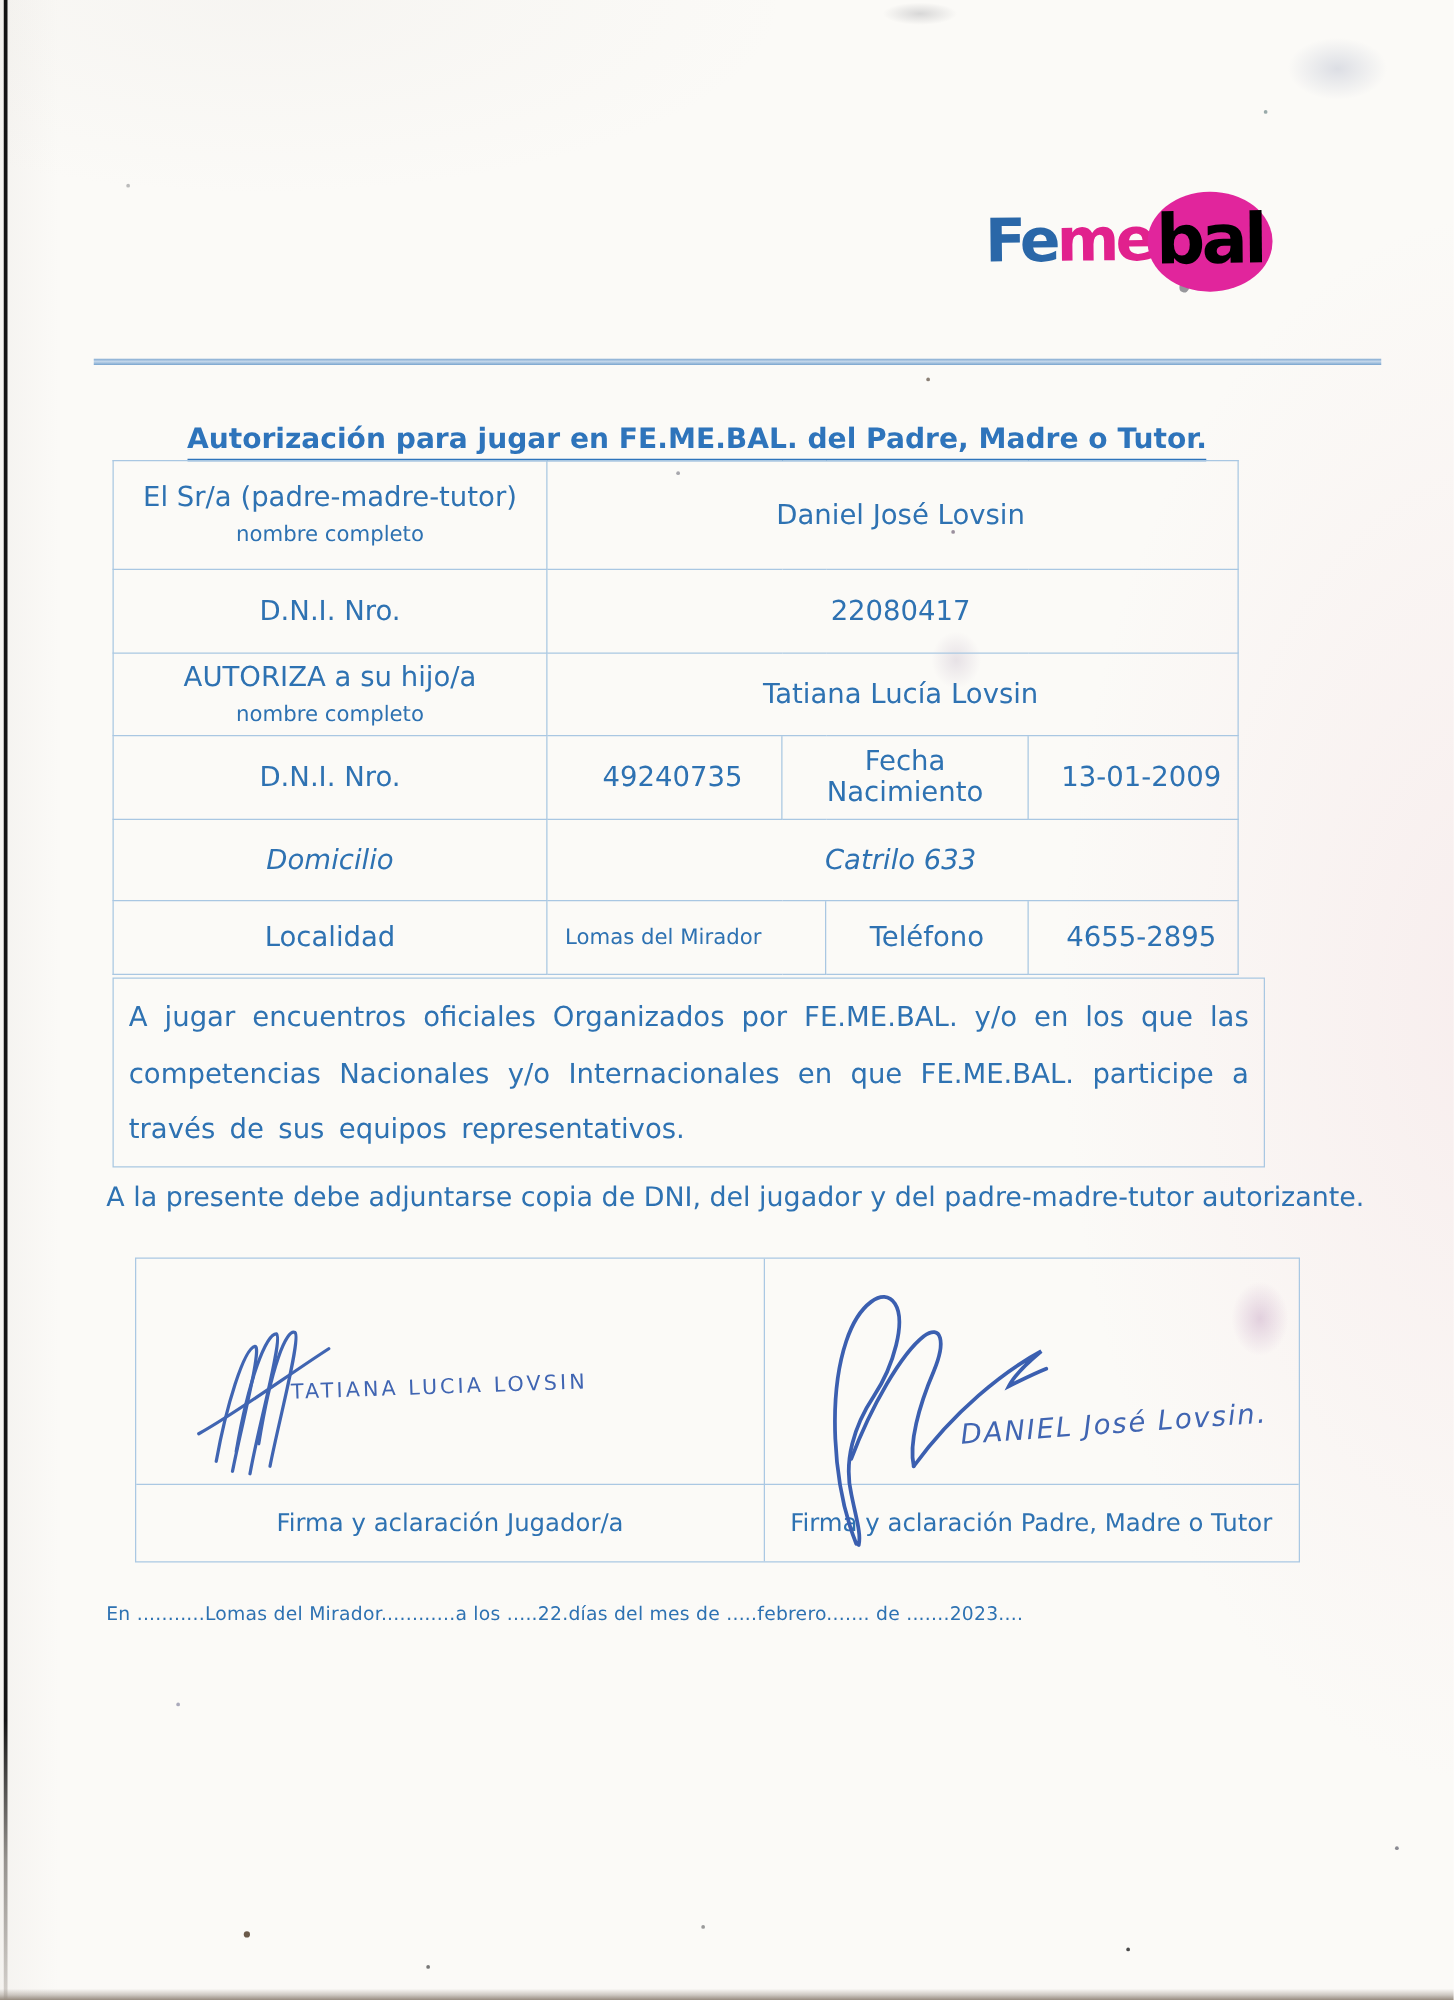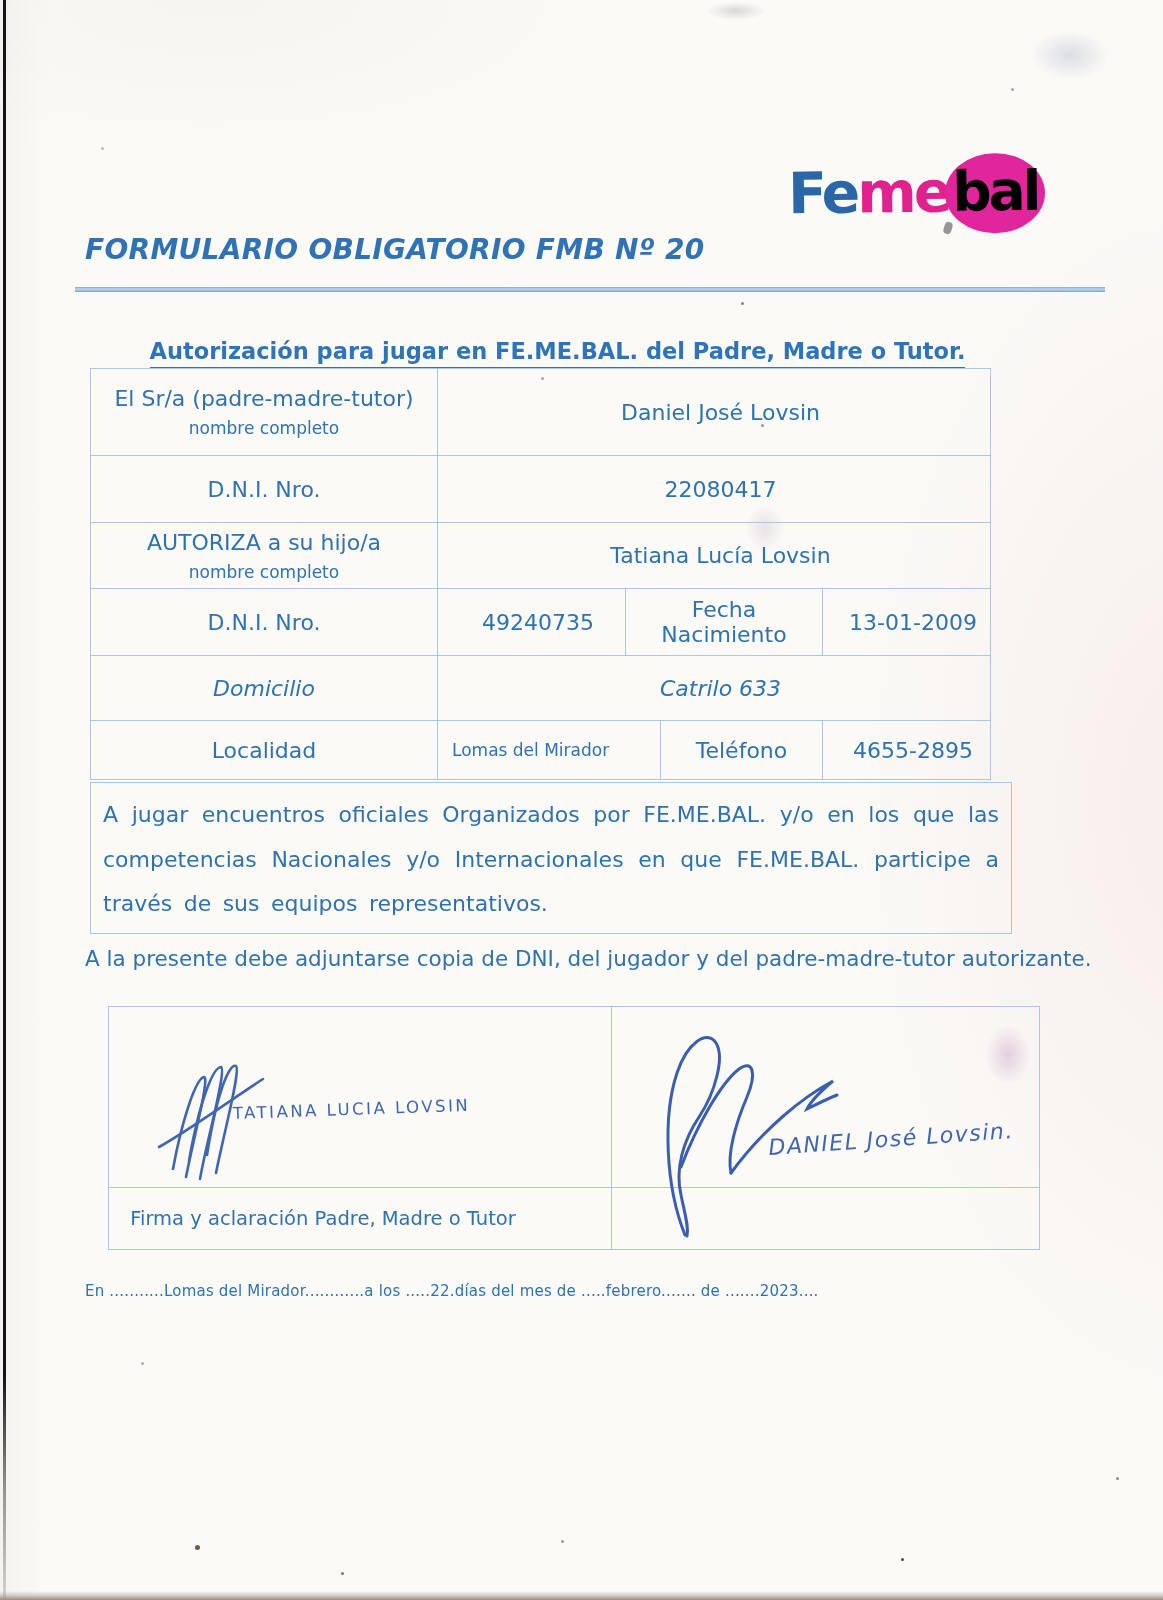--- a/index.html
+++ b/index.html
@@ -24,21 +24,21 @@
   .smudge-purple{left:985px;top:1025px;width:46px;height:60px;background:radial-gradient(rgba(170,120,170,.30),transparent 70%);}
   .smudge-mid{left:745px;top:505px;width:40px;height:46px;background:radial-gradient(rgba(160,140,170,.22),transparent 70%);}
   .speck{position:absolute;width:3px;height:3px;border-radius:50%;background:#8b8076;
     box-shadow:-545px 1244px 0 1px #6b5a4a, 160px 1256px 0 0 #4a4a4a, -400px 1270px 0 0 #777,
       -180px 1238px 0 0 #999, 375px 1175px 0 0 #8a8a92, -600px 1060px 0 0 #aab,
       20px 122px 0 0 #9a8f9d, -200px 75px 0 0 #a7a7ad, 270px -214px 0 0 #9aa, -640px -155px 0 0 #bbb;}
   .speck{left:741px;top:302px;}
 
   
   .logo{position:absolute;left:788px;top:152px;display:flex;align-items:center;transform:rotate(-0.6deg);}
-  .logo-text{font-weight:bold;font-size:57px;letter-spacing:-3px;line-height:1;}
+  .logo-text{font-weight:bold;font-size:48px;letter-spacing:-3px;line-height:1;}
   .logo-fe{color:#2a67a8;}
   .logo-me{color:#e1218d;}
   .logo-ellipse{width:100px;height:80px;margin-left:-4px;border-radius:50%;
     display:flex;align-items:center;justify-content:center;position:relative;top:2px;}
   .logo-bal{font-weight:bold;font-size:55px;letter-spacing:-3px;color:#000000;line-height:1;position:relative;top:-2px;}
 
   
   .title{position:absolute;left:85px;top:233px;font-size:28px;font-weight:bold;font-style:italic;
     color:#2f73b6;letter-spacing:0.3px;white-space:nowrap;}
   .title-rule{position:absolute;left:75px;top:287px;width:1030px;height:5px;
@@ -94,21 +94,20 @@
   <div class="speck"></div>
 
   <div class="logo">
     <span class="logo-text logo-fe">Fe</span>
     <span class="logo-text logo-me">me</span>
     <span class="logo-ellipse" style="background:#e1259c;">
       <span class="logo-bal">bal</span>
     </span>
   </div>
 
-  <div class="title">FORMULARIO OBLIGATORIO FMB Nº 20</div>
   <div class="title-rule"></div>
   <div class="heading">Autorización para jugar en FE.ME.BAL. del Padre, Madre o Tutor.</div>
 
   <table class="form-table">
     <colgroup>
       <col style="width:347px">
         <col style="width:188px">
         <col style="width:35px">
         <col style="width:162px">
         <col style="width:168px">
@@ -174,19 +173,20 @@
     <svg class="sig sig-parent" width="428" height="250" viewBox="0 0 428 250">
       <g fill="none" stroke="#3b5fb0" stroke-width="3" stroke-linecap="round">
         <path d="M66,218 C46,168 44,98 58,56 C68,26 88,12 97,26 C106,40 96,76 80,100 C64,124 56,152 62,178 C66,198 70,210 68,219"></path>
         <path d="M62,150 C78,108 102,66 120,52 C134,42 138,56 128,80 C116,108 108,138 112,156"></path>
         <path d="M112,156 C144,112 184,80 214,64 C202,74 192,84 188,92 C196,88 208,82 218,78"></path>
       </g>
       <text class="hand" x="150" y="138" font-size="22" font-style="italic" letter-spacing="1.5" transform="rotate(-4 150 138)">DANIEL José Lovsin.</text>
     </svg>
 
     <div class="sig-labels">
+      <div class="sig-cap left">Firma y aclaración Jugador/a</div>
       <div class="sig-cap right">Firma y aclaración Padre, Madre o Tutor</div>
     </div>
   </div>
 
   <div class="date-line">En ...........Lomas del Mirador............a los .....22.días del mes de .....febrero....... de .......2023....</div>
 
 </div>
 
 </body></html>

